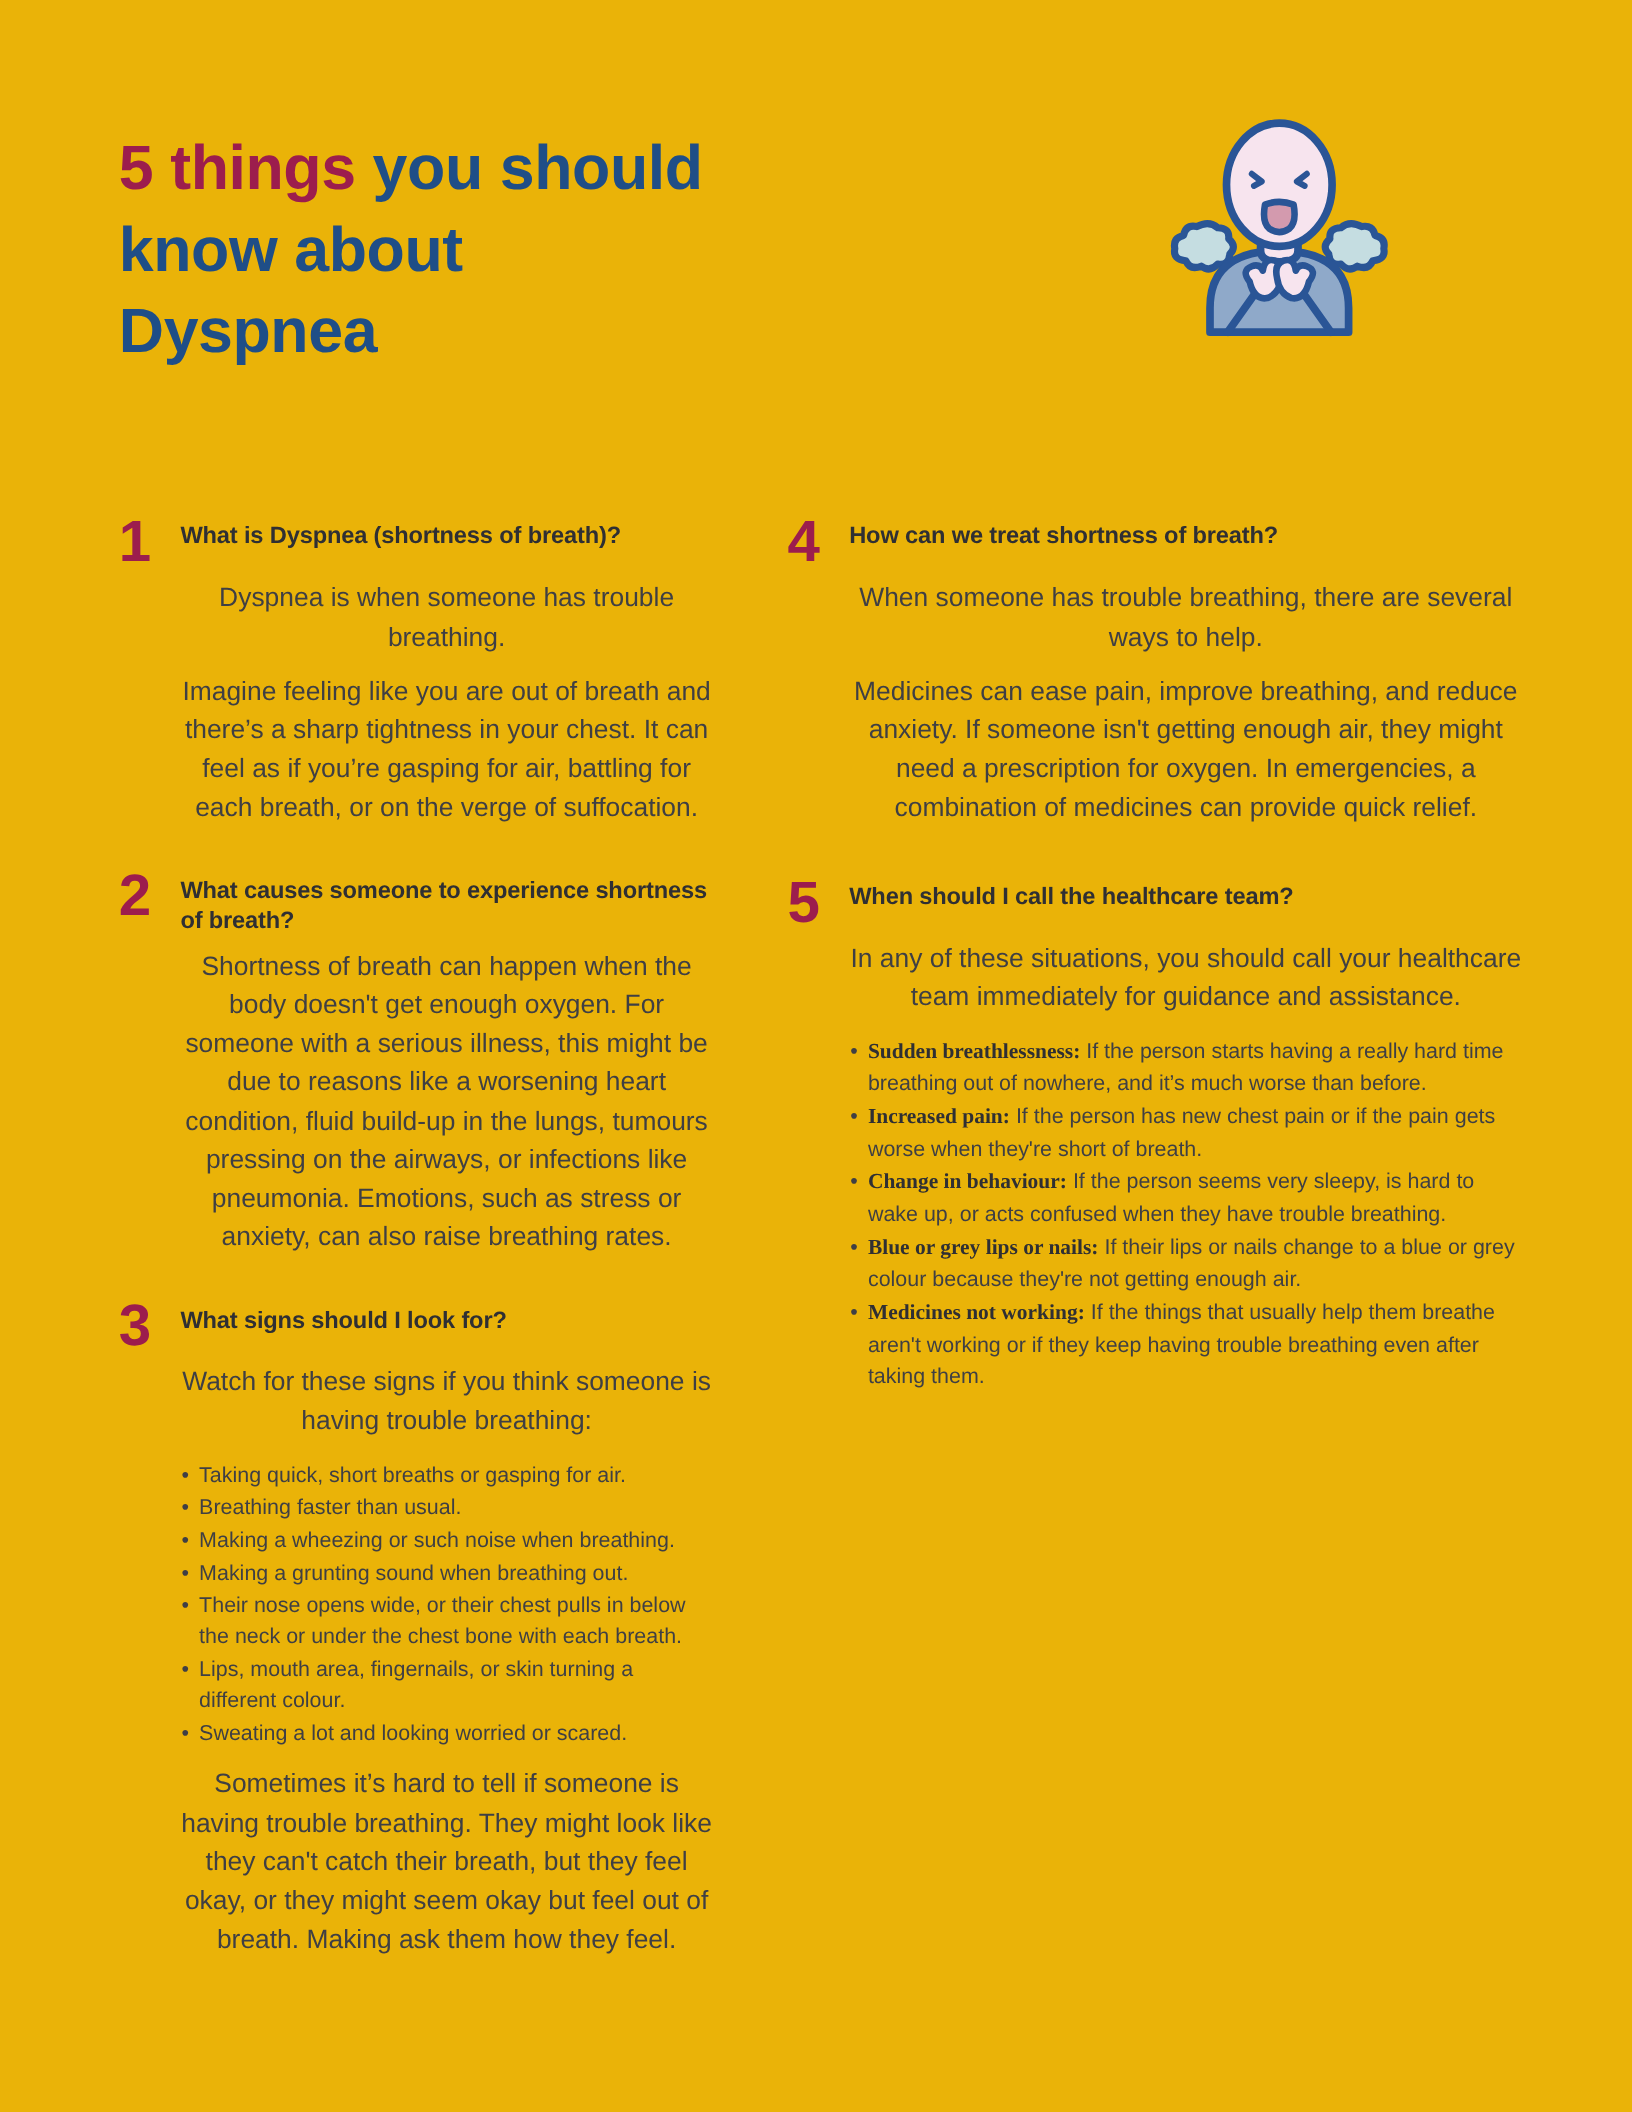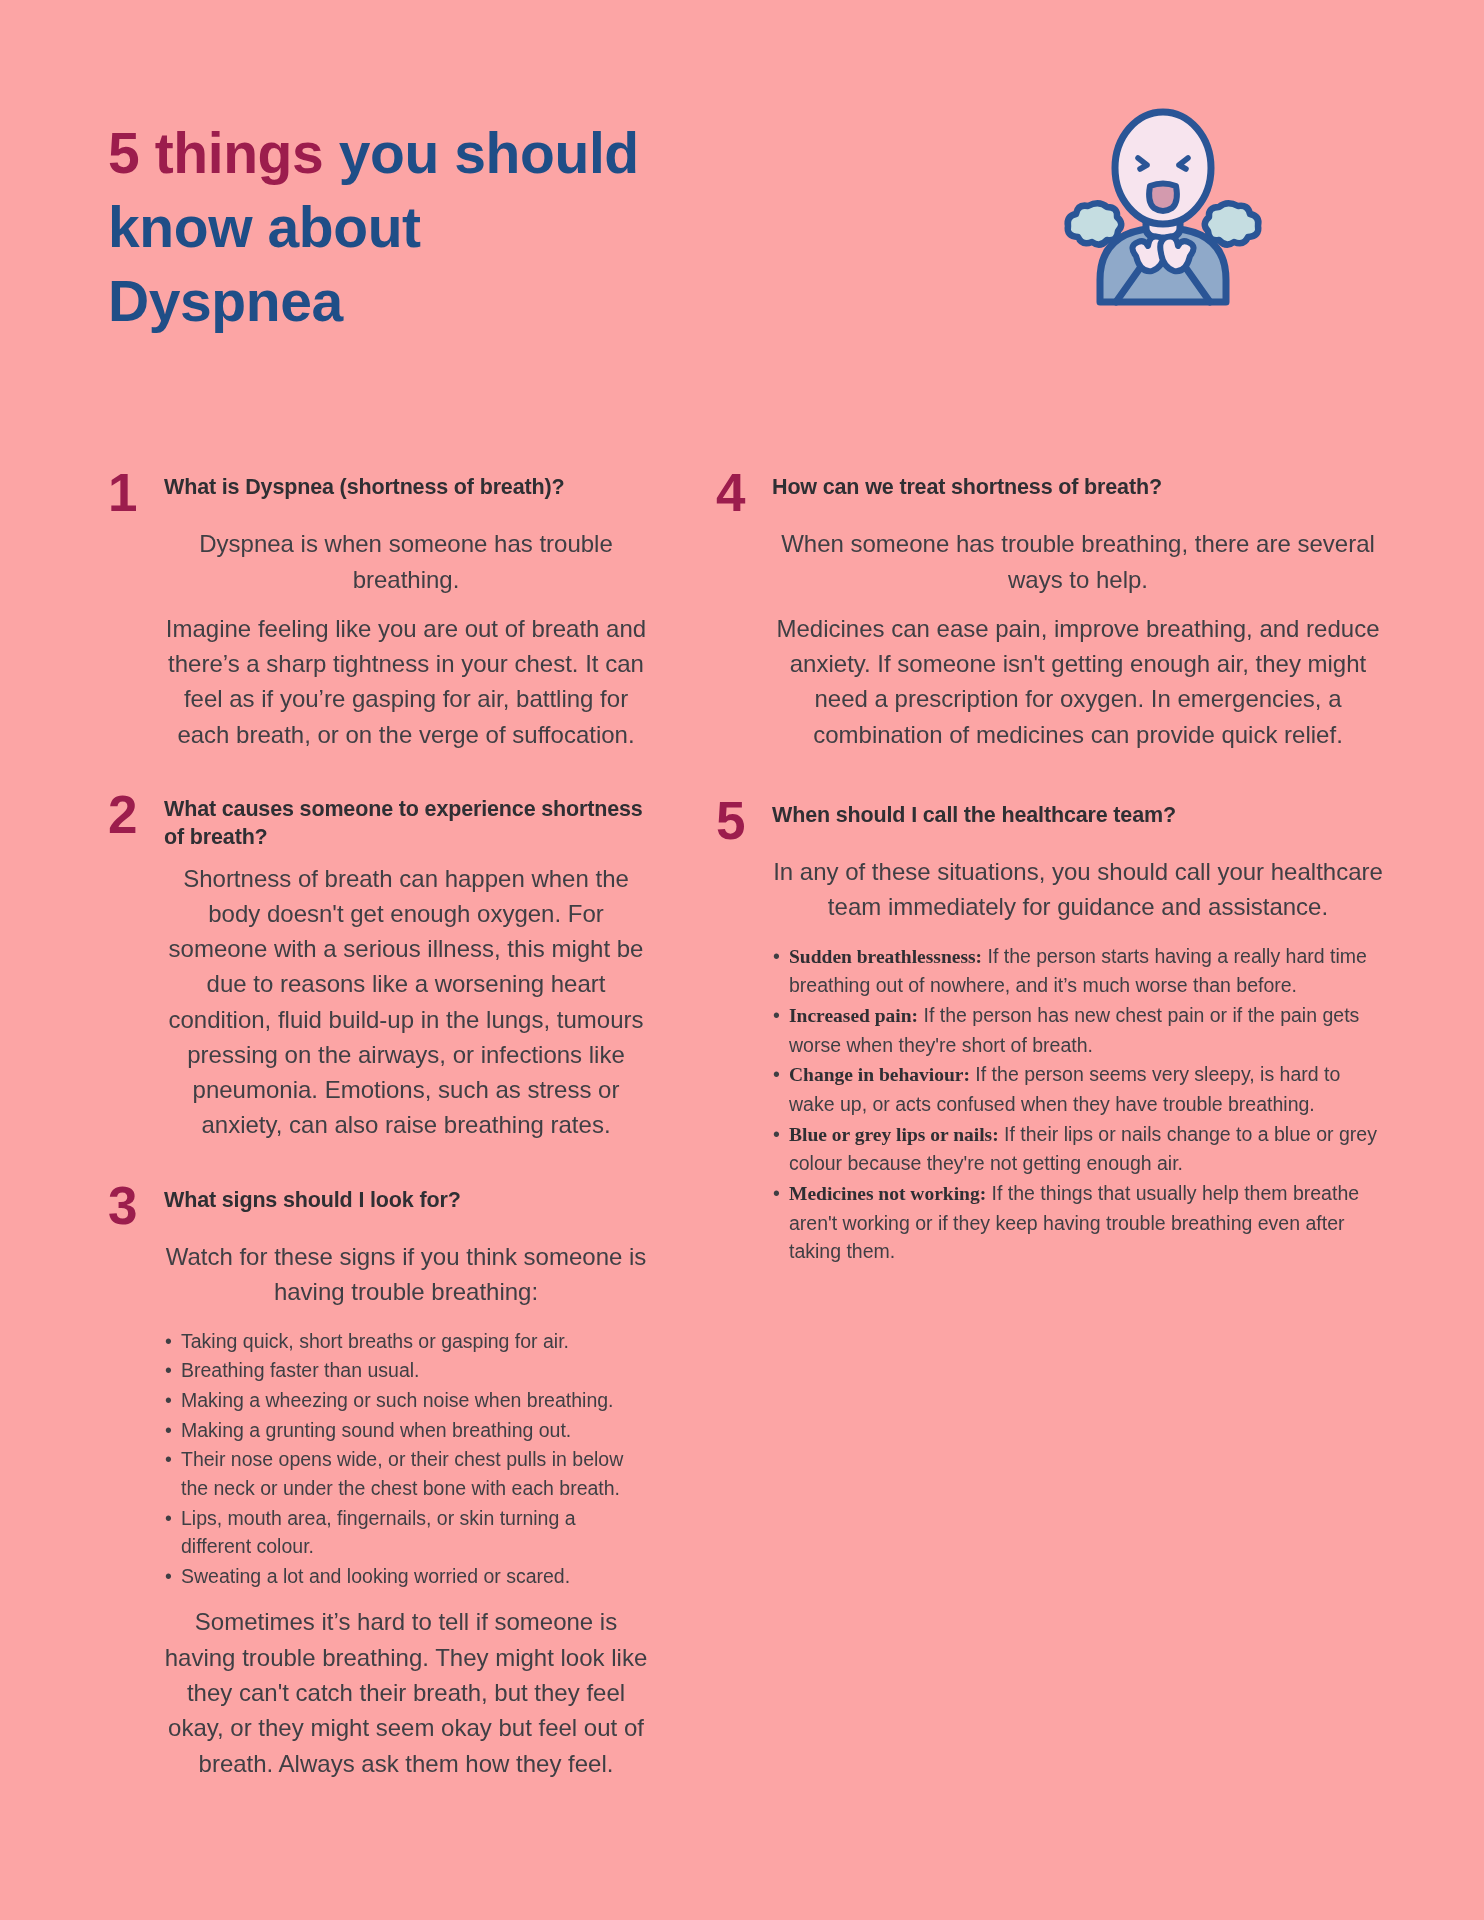--- a/index.html
+++ b/index.html
@@ -4,21 +4,21 @@
 <style>
   html, body {
     margin: 0;
     padding: 0;
     background: #d8d8d8;
   }
   .page {
     position: relative;
     width: 1484px;
     height: 1920px;
-    background: #fca5a5;
+    background: #eab308;
     margin: 0 auto;
     overflow: hidden;
     font-family: "Liberation Sans", sans-serif;
     color: #3a3a3c;
     box-sizing: border-box;
   }
 
   
   .header {
     position: absolute;
@@ -206,21 +206,21 @@
           <p class="para first">Watch for these signs if you think someone is having trouble breathing:</p>
           <ul class="bullets">
             <li>Taking quick, short breaths or gasping for air.</li>
             <li>Breathing faster than usual.</li>
             <li>Making a wheezing or such noise when breathing.</li>
             <li>Making a grunting sound when breathing out.</li>
             <li>Their nose opens wide, or their chest pulls in below the neck or under the chest bone with each breath.</li>
             <li>Lips, mouth area, fingernails, or skin turning a different colour.</li>
             <li>Sweating a lot and looking worried or scared.</li>
           </ul>
-          <p class="para">Sometimes it’s hard to tell if someone is having trouble breathing. They might look like they can't catch their breath, but they feel okay, or they might seem okay but feel out of breath. Always ask them how they feel.</p>
+          <p class="para">Sometimes it’s hard to tell if someone is having trouble breathing. They might look like they can't catch their breath, but they feel okay, or they might seem okay but feel out of breath. Making ask them how they feel.</p>
         </div>
       </div>
 
     </div>
 
     <div class="col col-right">
 
       <div class="section">
         <div class="sec-head">
           <div class="num">4</div>

